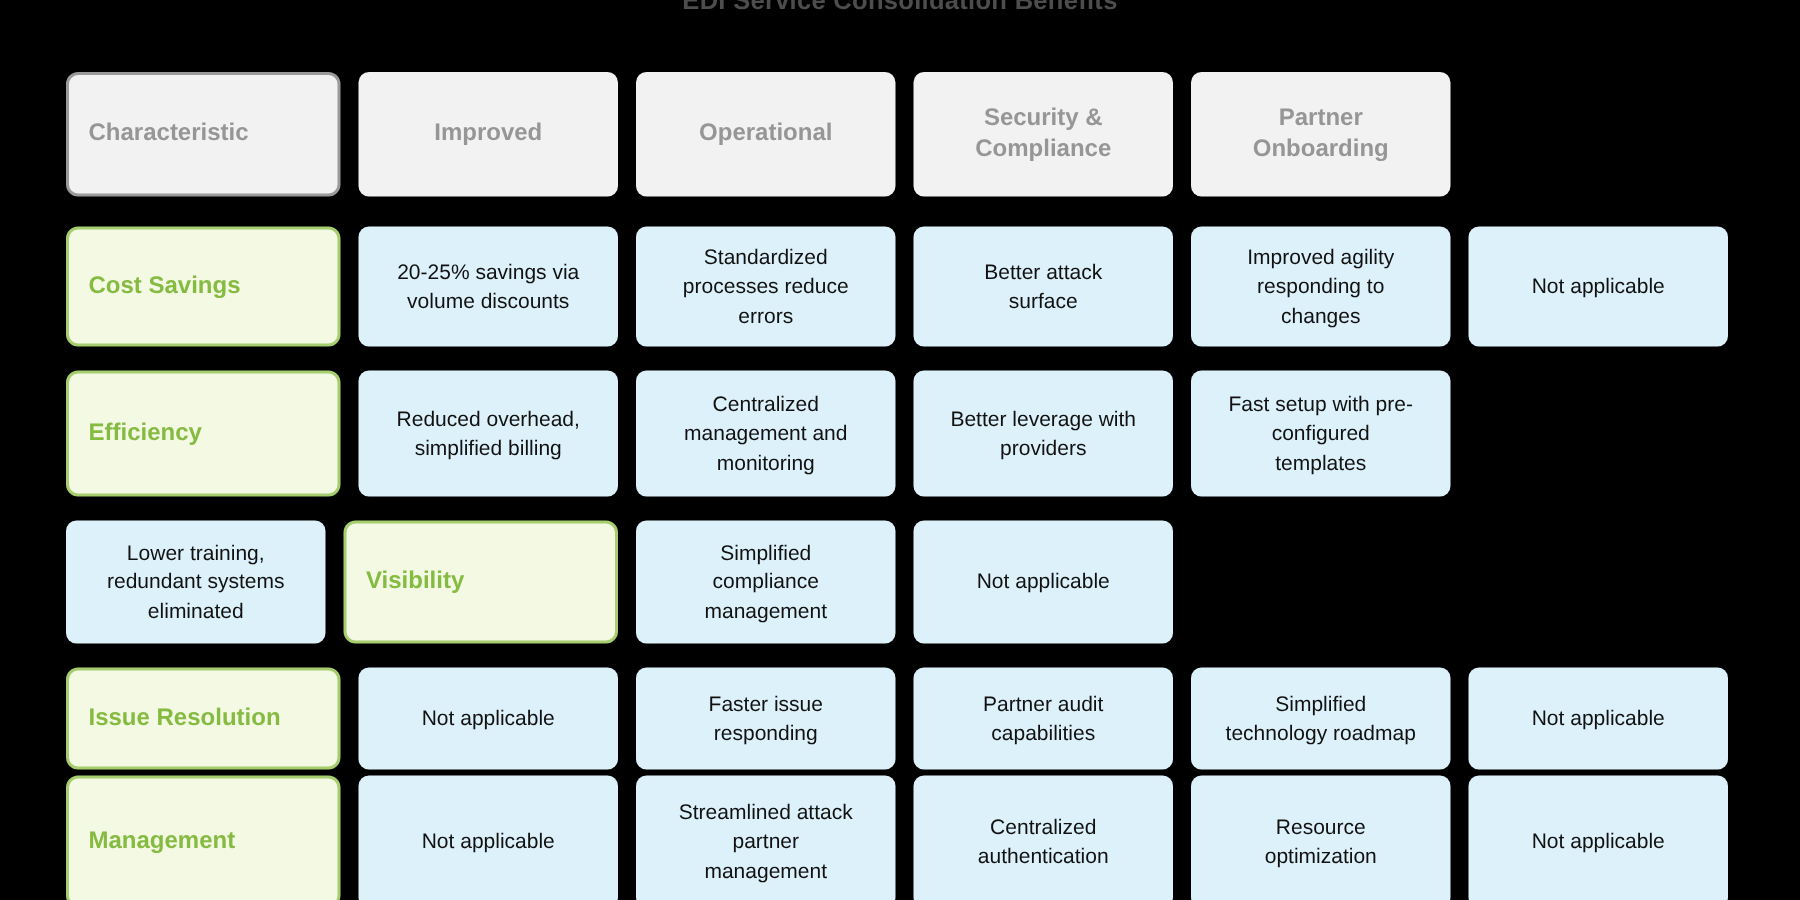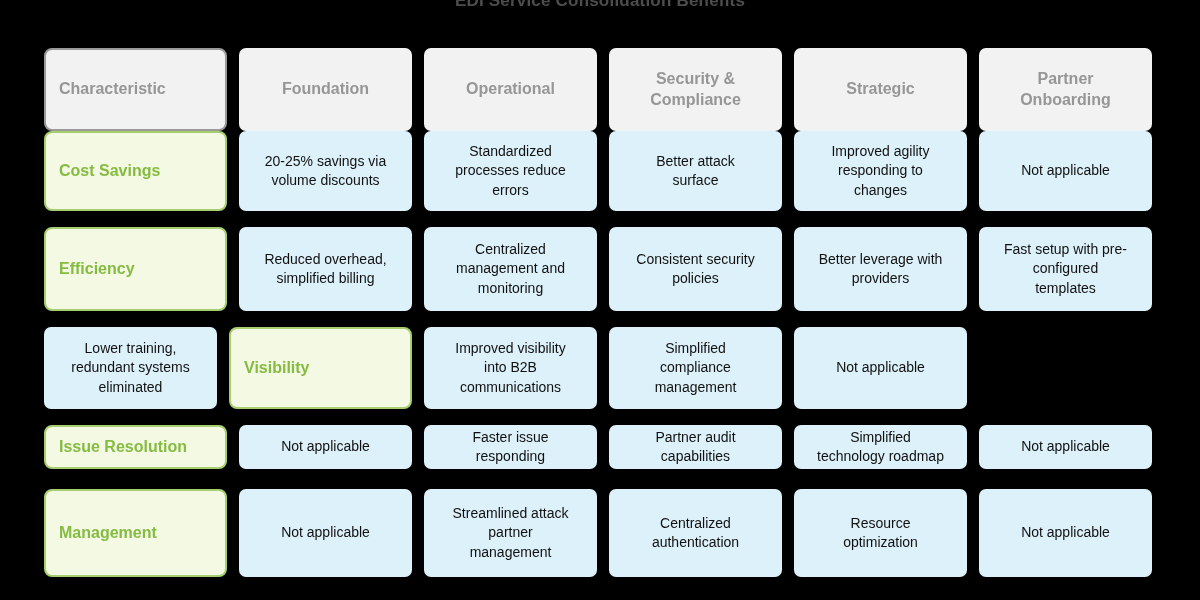--- a/index.html
+++ b/index.html
@@ -43,25 +43,25 @@
     align-items: center;
     justify-content: center;
     text-align: center;
     padding: 4px 13px;
     white-space: pre-line;
   }
   .c0 { width: 183px; }
   .cn { width: 173px; }
 
   
-  .row-header { height: 83px; margin-bottom: 0; }
+  .row-header { height: 83px; margin-bottom: 20px; }
   .row-1 { height: 80px; margin-bottom: 16px; }
   .row-2 { height: 84px; margin-bottom: 16px; }
   .row-3 { height: 82px; margin-bottom: 16px; }
-  .row-4 { height: 44px; margin-bottom: 20px; border-radius: 16px; }
+  .row-4 { height: 68px; margin-bottom: 4px; border-radius: 16px; }
   .row-5 { height: 88px; }
 
   .head {
     background: #f2f2f2;
     color: #969696;
     font-weight: bold;
     font-size: 16px;
     line-height: 1.3;
   }
   .head-first {
@@ -91,25 +91,24 @@
 <body>
 
 <div class="stage">
 
   <div class="diagram-title">EDI Service Consolidation Benefits</div>
 
   <div class="grid">
 
     <div class="row row-header">
       <div class="cell c0 head head-first">Characteristic</div>
-      <div class="cell cn head">Foundation</div>
+      <div class="cell cn head">Improved</div>
       <div class="cell cn head">Operational</div>
       <div class="cell cn head">Security &amp;
 Compliance</div>
-      <div class="cell cn head">Strategic</div>
       <div class="cell cn head">Partner
 Onboarding</div>
     </div>
 
     <div class="row row-1">
       <div class="cell c0 rowlabel">Cost Savings</div>
       <div class="cell cn data">20-25% savings via
 volume discounts</div>
       <div class="cell cn data">Standardized
 processes reduce
@@ -122,37 +121,32 @@
       <div class="cell cn data">Not applicable</div>
     </div>
 
     <div class="row row-2">
       <div class="cell c0 rowlabel">Efficiency</div>
       <div class="cell cn data">Reduced overhead,
 simplified billing</div>
       <div class="cell cn data">Centralized
 management and
 monitoring</div>
-      <div class="cell cn data">Consistent security
-policies</div>
       <div class="cell cn data">Better leverage with
 providers</div>
       <div class="cell cn data">Fast setup with pre-
 configured
 templates</div>
     </div>
 
     <div class="row row-3">
       <div class="cell cn data">Lower training,
 redundant systems
 eliminated</div>
       <div class="cell c0 rowlabel">Visibility</div>
-      <div class="cell cn data">Improved visibility
-into B2B
-communications</div>
       <div class="cell cn data">Simplified
 compliance
 management</div>
       <div class="cell cn data">Not applicable</div>
     </div>
 
     <div class="row row-4">
       <div class="cell c0 rowlabel">Issue Resolution</div>
       <div class="cell cn data">Not applicable</div>
       <div class="cell cn data">Faster issue

